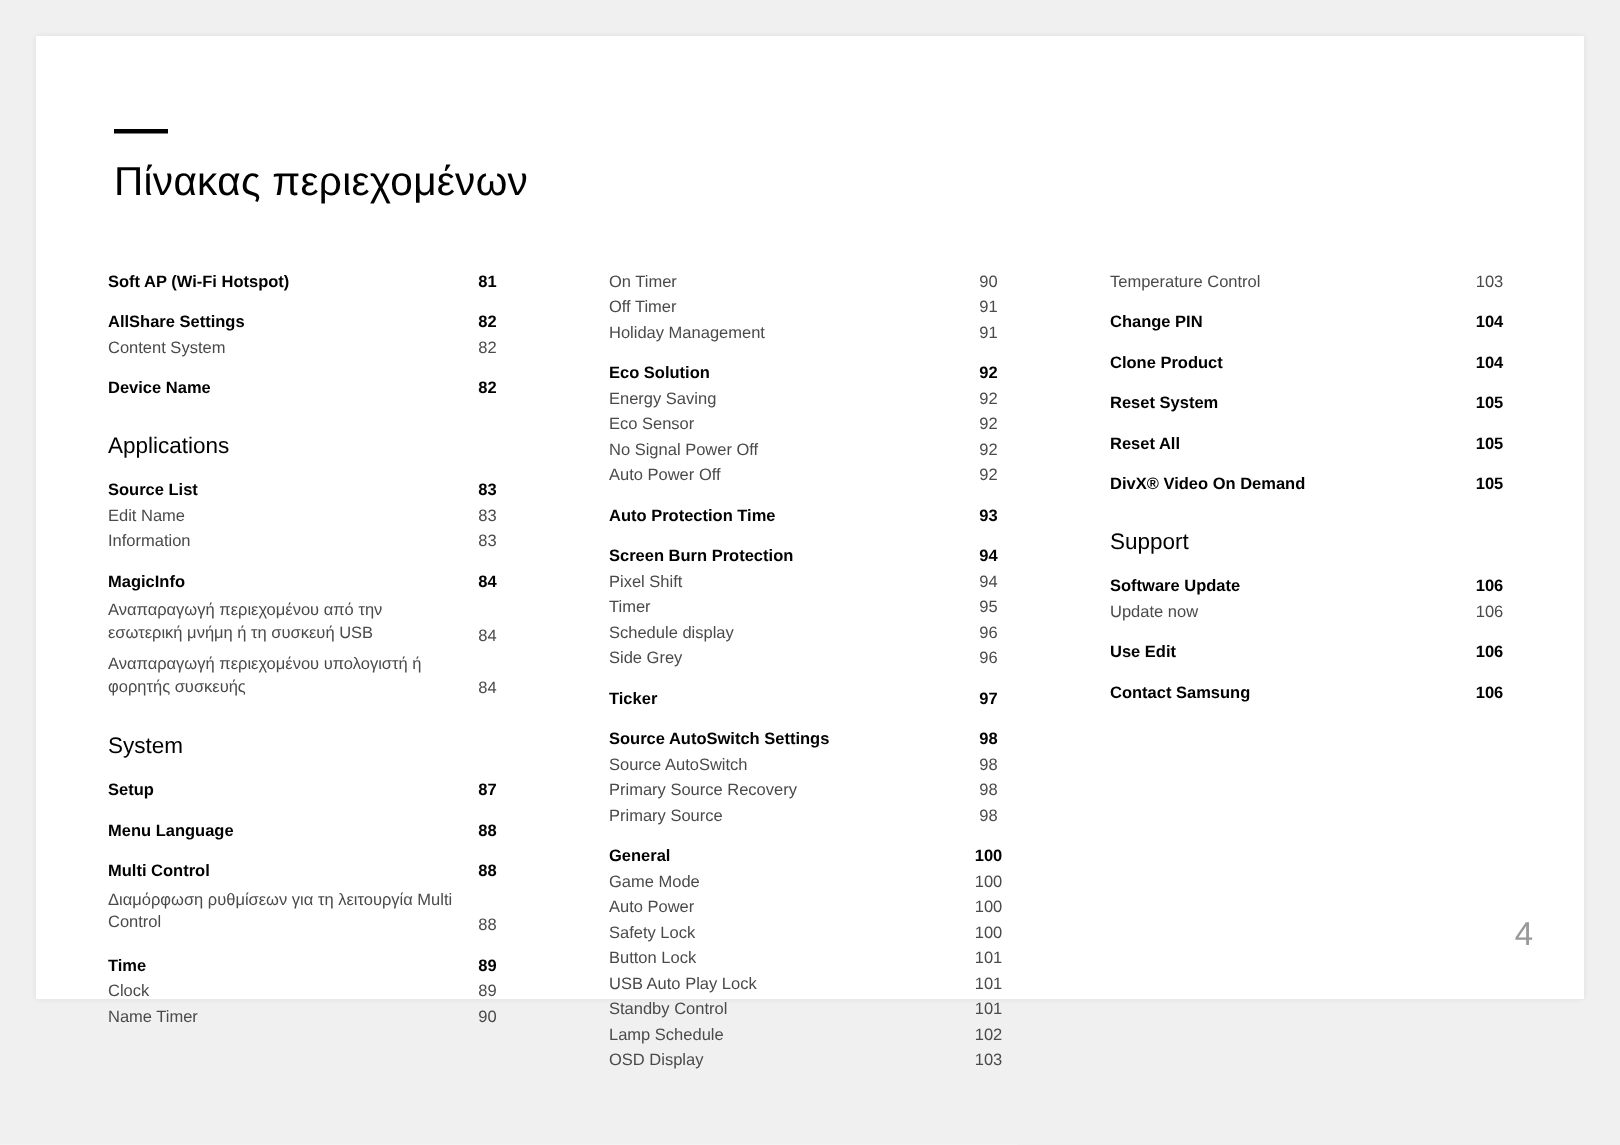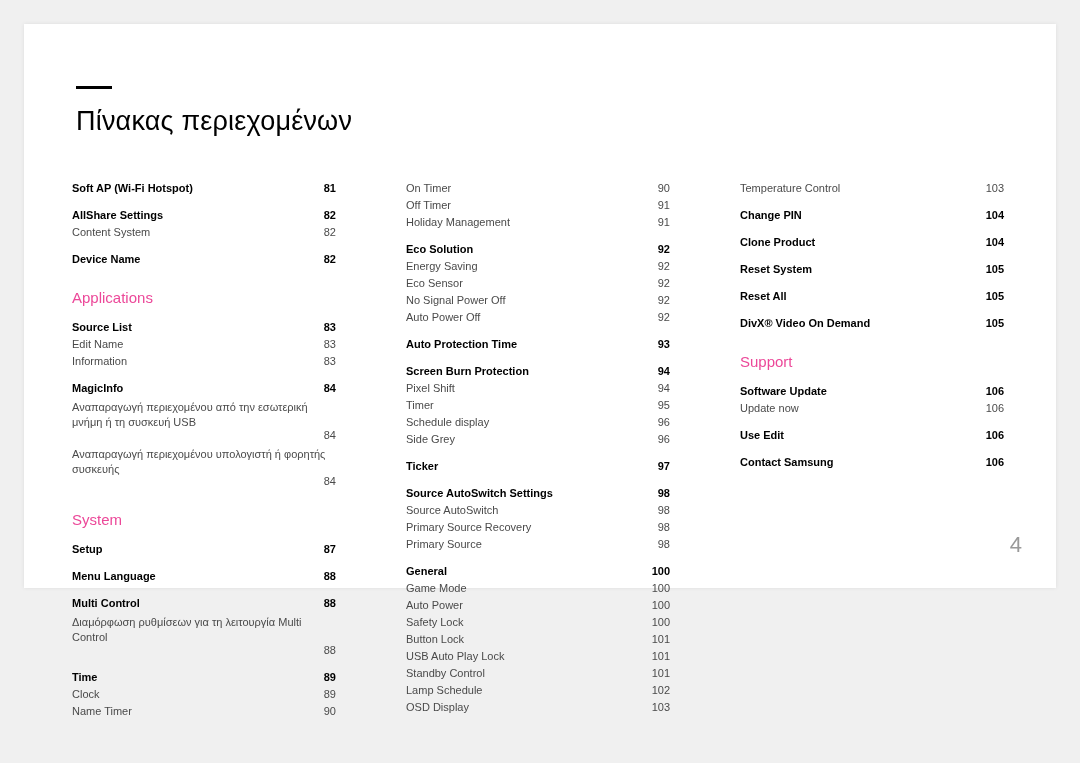--- a/index.html
+++ b/index.html
@@ -1,20 +1,20 @@
 <!DOCTYPE html>
 <html><head>
 <meta charset="utf-8">
 <style>
   * { margin: 0; padding: 0; box-sizing: border-box; }
   html, body { width: 1080px; height: 763px; background: #f0f0f0; font-family: "Segoe UI", Arial, sans-serif; }
   .page {
     position: absolute;
     left: 24px; top: 24px;
-    width: 1032px; height: 564px;
+    width: 1032px; height: 642px;
     background: #ffffff;
     box-shadow: 0 0 4px rgba(0,0,0,0.08);
     padding: 0;
   }
   .inner { position: relative; width: 100%; height: 100%; }
   .title-rule {
     position: absolute;
     left: 52px;
     top: 62px;
     width: 36px;
@@ -32,38 +32,38 @@
   }
   .columns {
     position: absolute;
     left: 48px; top: 156px; right: 52px;
     display: flex;
     gap: 70px;
   }
   .col { flex: 1; font-size: 11px; line-height: 1.0; color: #000; }
   .section-head {
     font-size: 15px;
-    color: #ec4899;
+    color: #000000;
     font-weight: 400;
     margin-top: 22px;
     margin-bottom: 14px;
   }
   .group { margin-bottom: 10px; }
   .row {
     display: flex;
     justify-content: space-between;
     align-items: baseline;
     padding: 3px 0;
   }
   .row .lbl { flex: 1; padding-right: 8px; }
-  .row .pg { flex: 0 0 auto; text-align: right; min-width: 22px; }
+  .row .pg { flex: 0 0 auto; text-align: center; min-width: 22px; }
   .row.bold .lbl, .row.bold .pg { font-weight: 600; }
   .row.sub .lbl, .row.sub .pg { font-weight: 400; color: #4a4a4a; }
   .row.wrap .lbl { white-space: normal; line-height: 1.35; }
-  .row.wrap { align-items: flex-end; flex-direction: column; }
+  .row.wrap { align-items: flex-end; }
   .pagenum {
     position: absolute;
     right: 34px;
     bottom: 30px;
     font-size: 22px;
     font-weight: 300;
     color: #999;
   }
 </style>
 </head>

